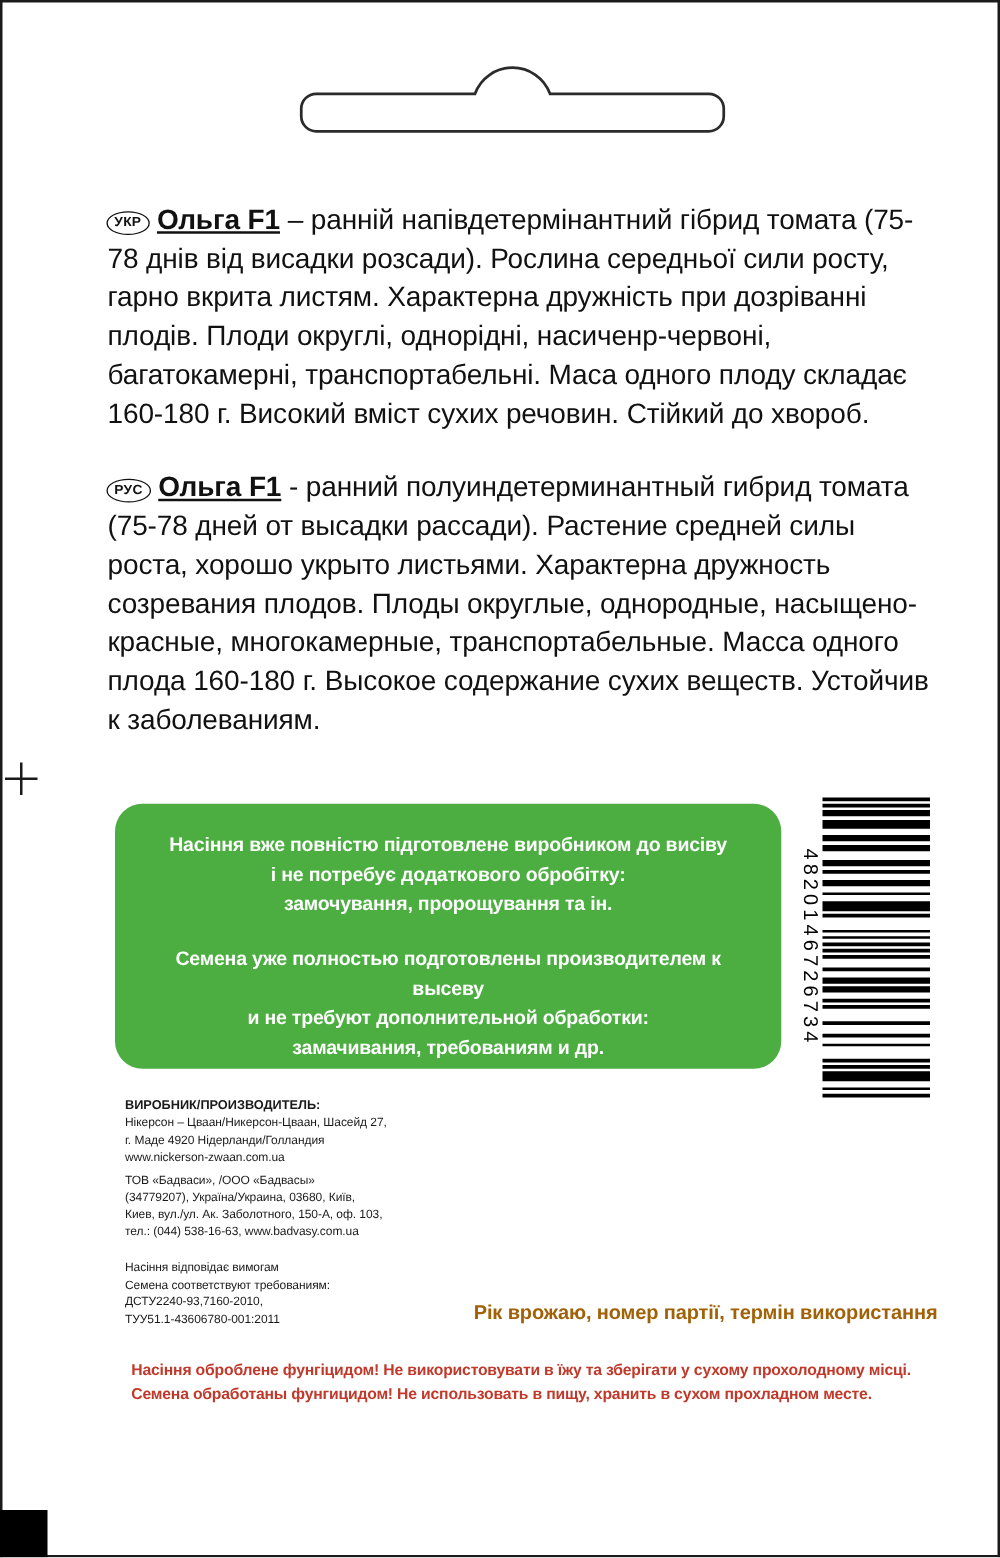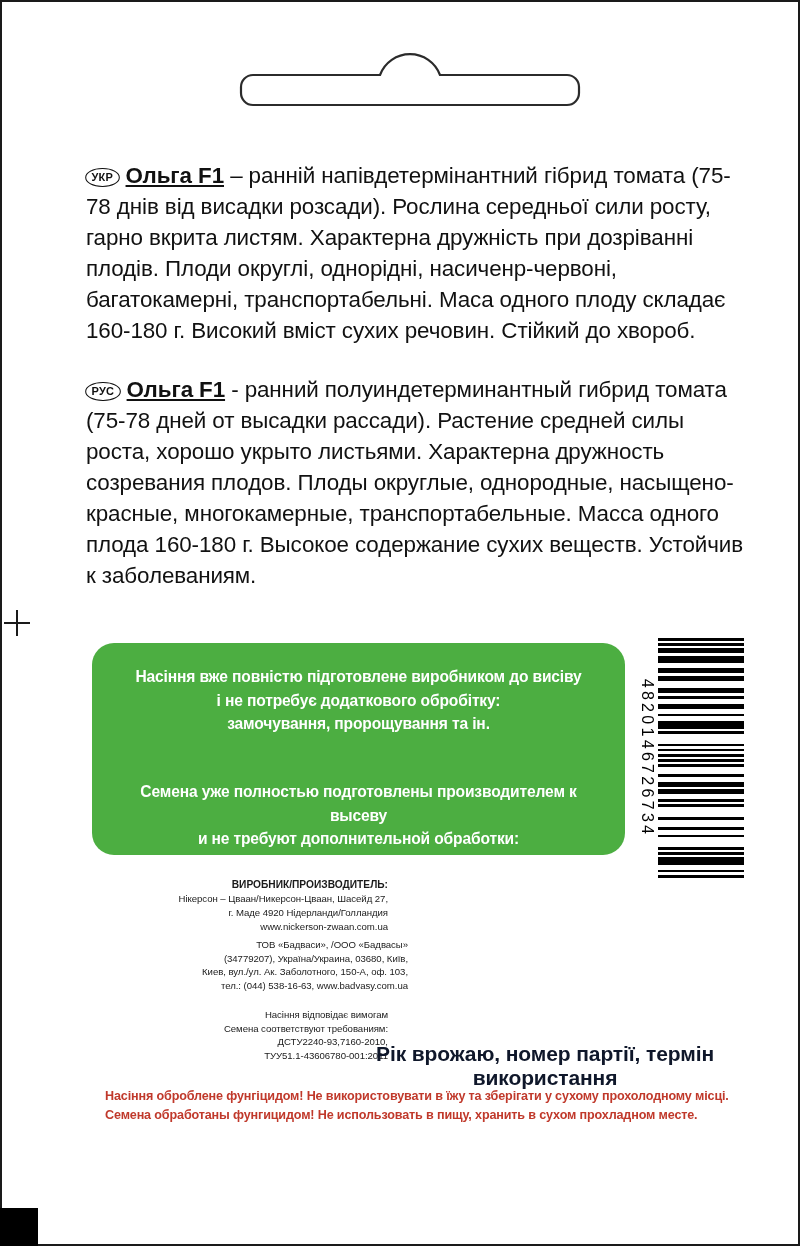--- a/index.html
+++ b/index.html
@@ -118,21 +118,21 @@
     color: #ffffff;
   }
   .notice p {
     margin: 0;
     text-align: center;
     font-size: 15.6px;
     line-height: 1.52;
     font-weight: 700;
     letter-spacing: -0.15px;
   }
-  .notice p.ru { margin-top: 44px; }
+  .notice p.ru { margin-top: 20px; }
 
   
   .barcode-wrap {
     position: absolute;
     left: 638px;
     top: 638px;
     width: 106px;
     height: 240px;
   }
   .barcode-rot {
@@ -165,45 +165,44 @@
     font-size: 16px;
     letter-spacing: 3.3px;
     color: #000;
     text-align: center;
     font-family: "Liberation Sans", sans-serif;
   }
 
   
   .fineprint {
     position: absolute;
-    left: 88px;
+    left: 100px;
     color: #1a1a1a;
     font-size: 9.6px;
     line-height: 1.42;
     letter-spacing: -0.05px;
-    text-align: right;
   }
   .fineprint .ttl {
     font-weight: 700;
     font-size: 10.2px;
     letter-spacing: 0px;
   }
   .fp-manufacturer { top: 878px; width: 300px; }
   .fp-packer       { top: 938px; width: 320px; }
   .fp-standards    { top: 1008px; width: 300px; }
 
   .harvest-line {
     position: absolute;
     left: 340px;
     top: 1042px;
     width: 410px;
-    font-size: 21px;
-    font-weight: 700;
-    color: #0f172a;
-    text-align: center;
+    font-size: 16px;
+    font-weight: 700;
+    color: #a16207;
+    text-align: right;
     letter-spacing: -0.1px;
   }
 
   .warning {
     position: absolute;
     left: 84px;
     top: 1087px;
     width: 660px;
     color: #c0392b;
     font-size: 12.6px;

